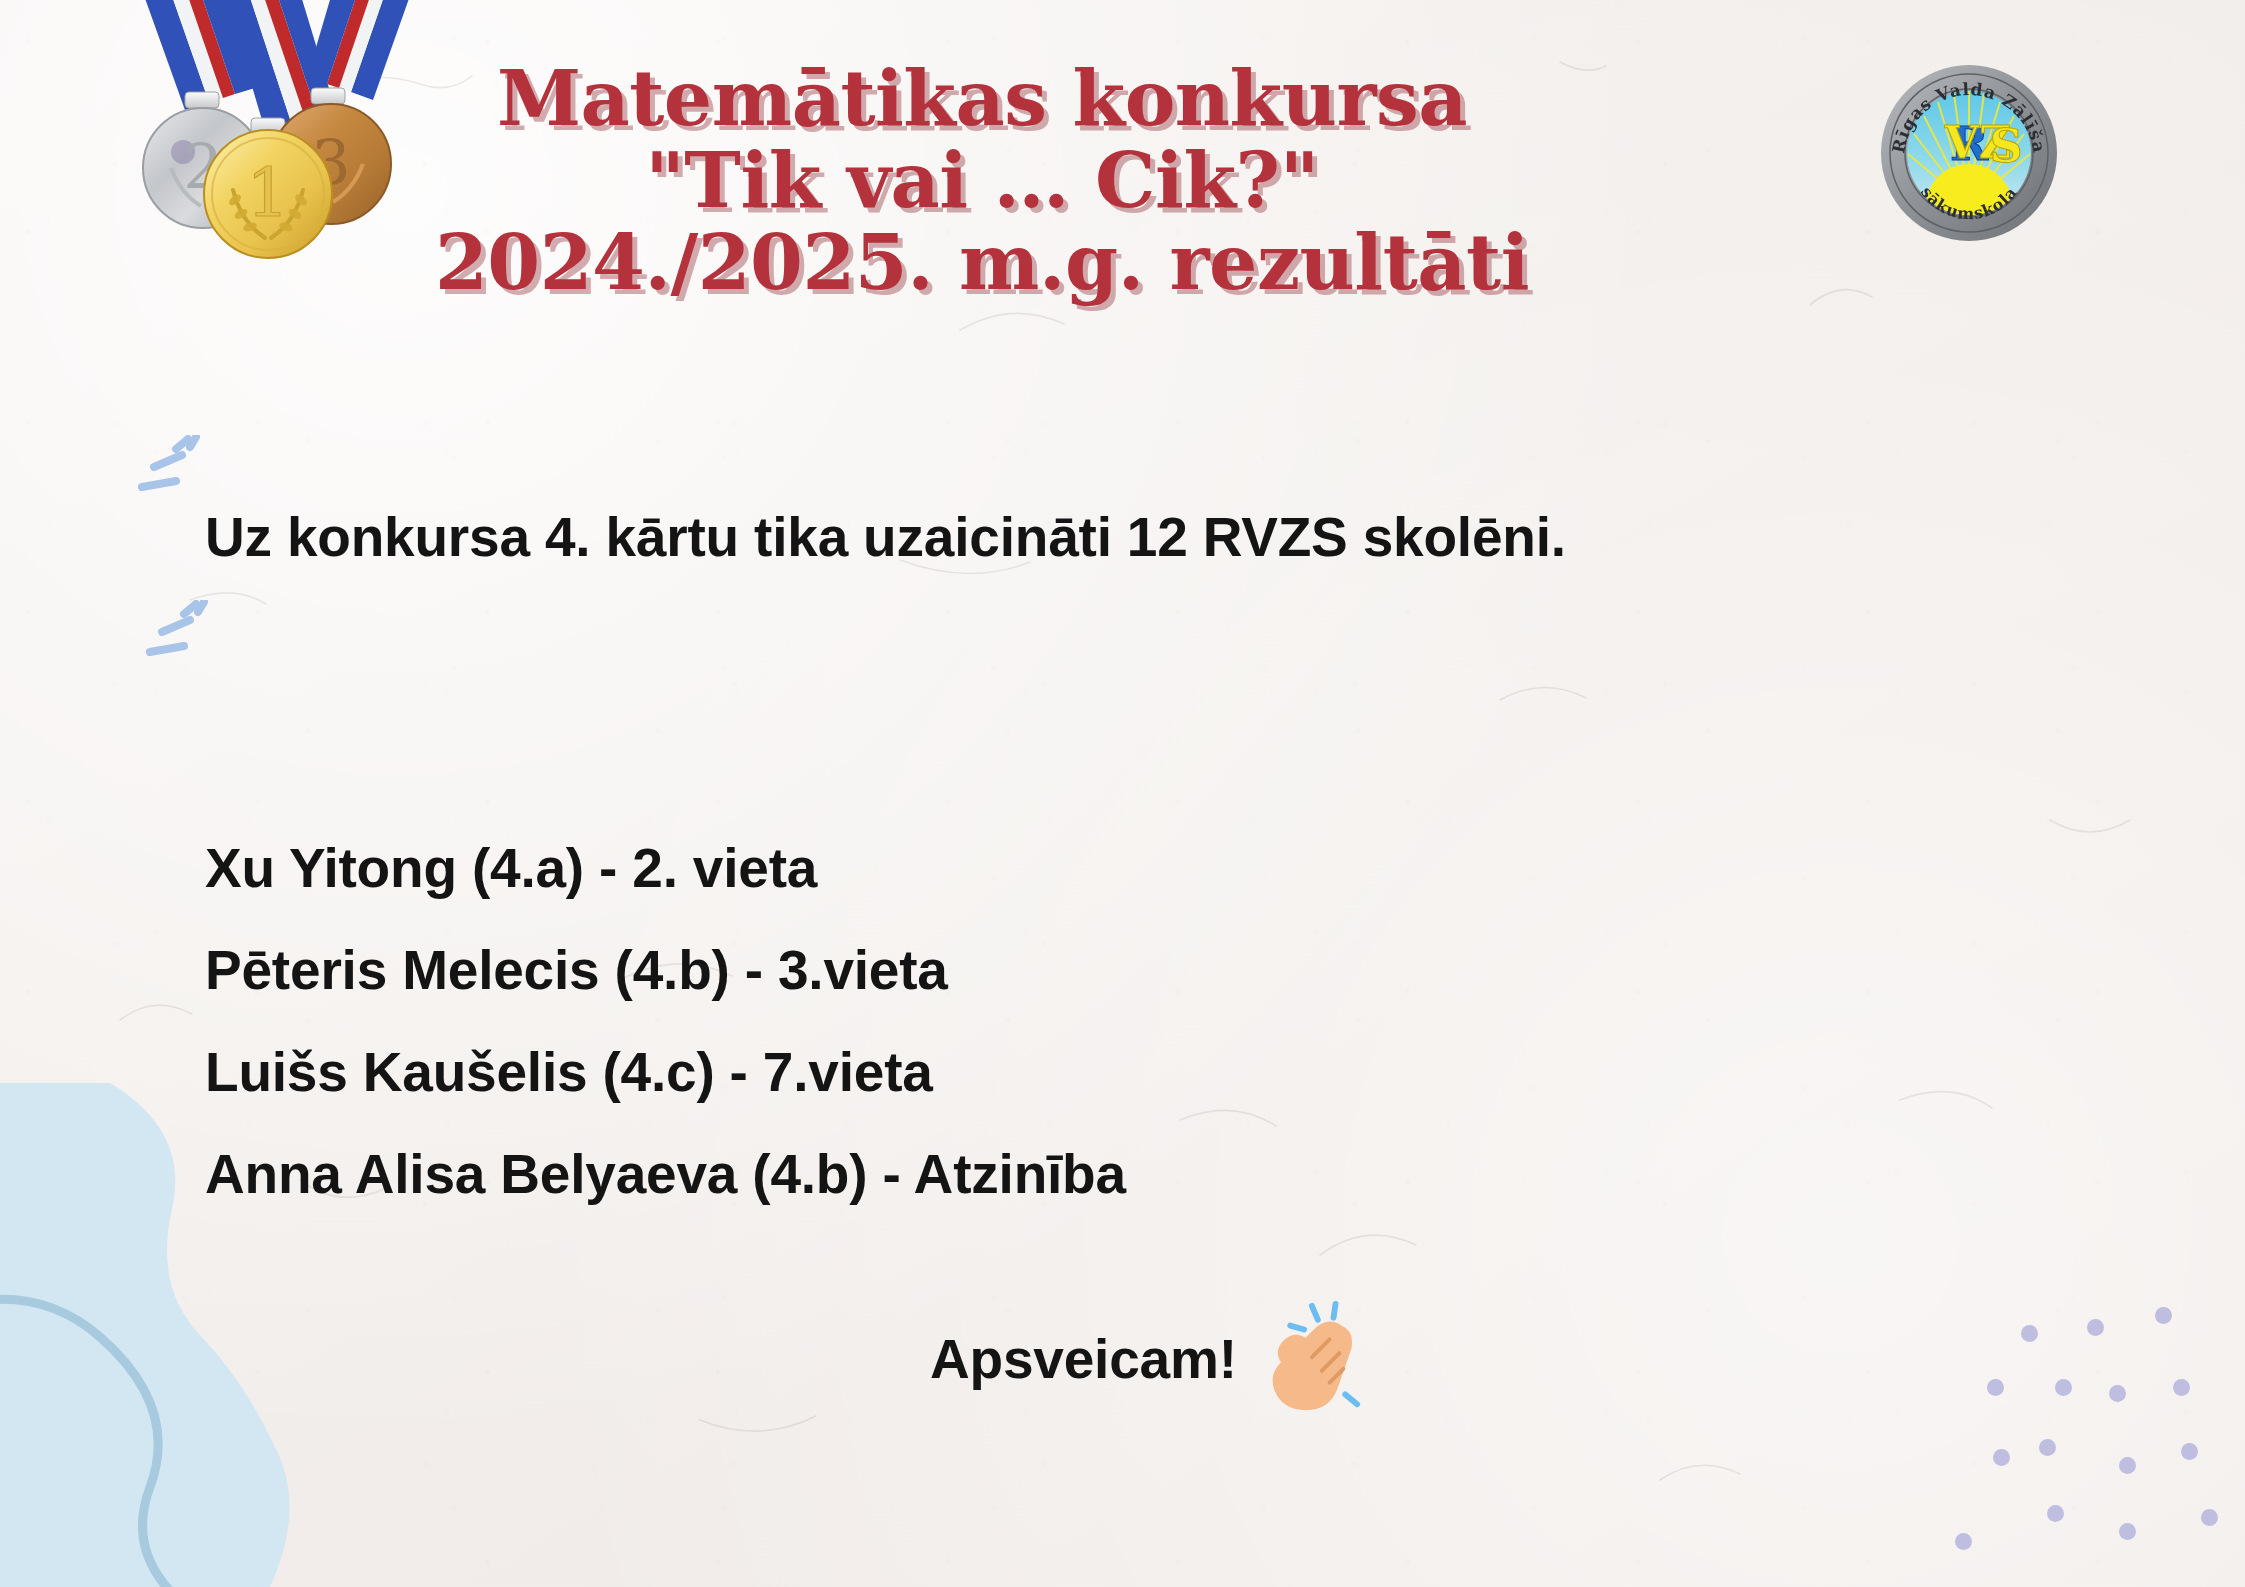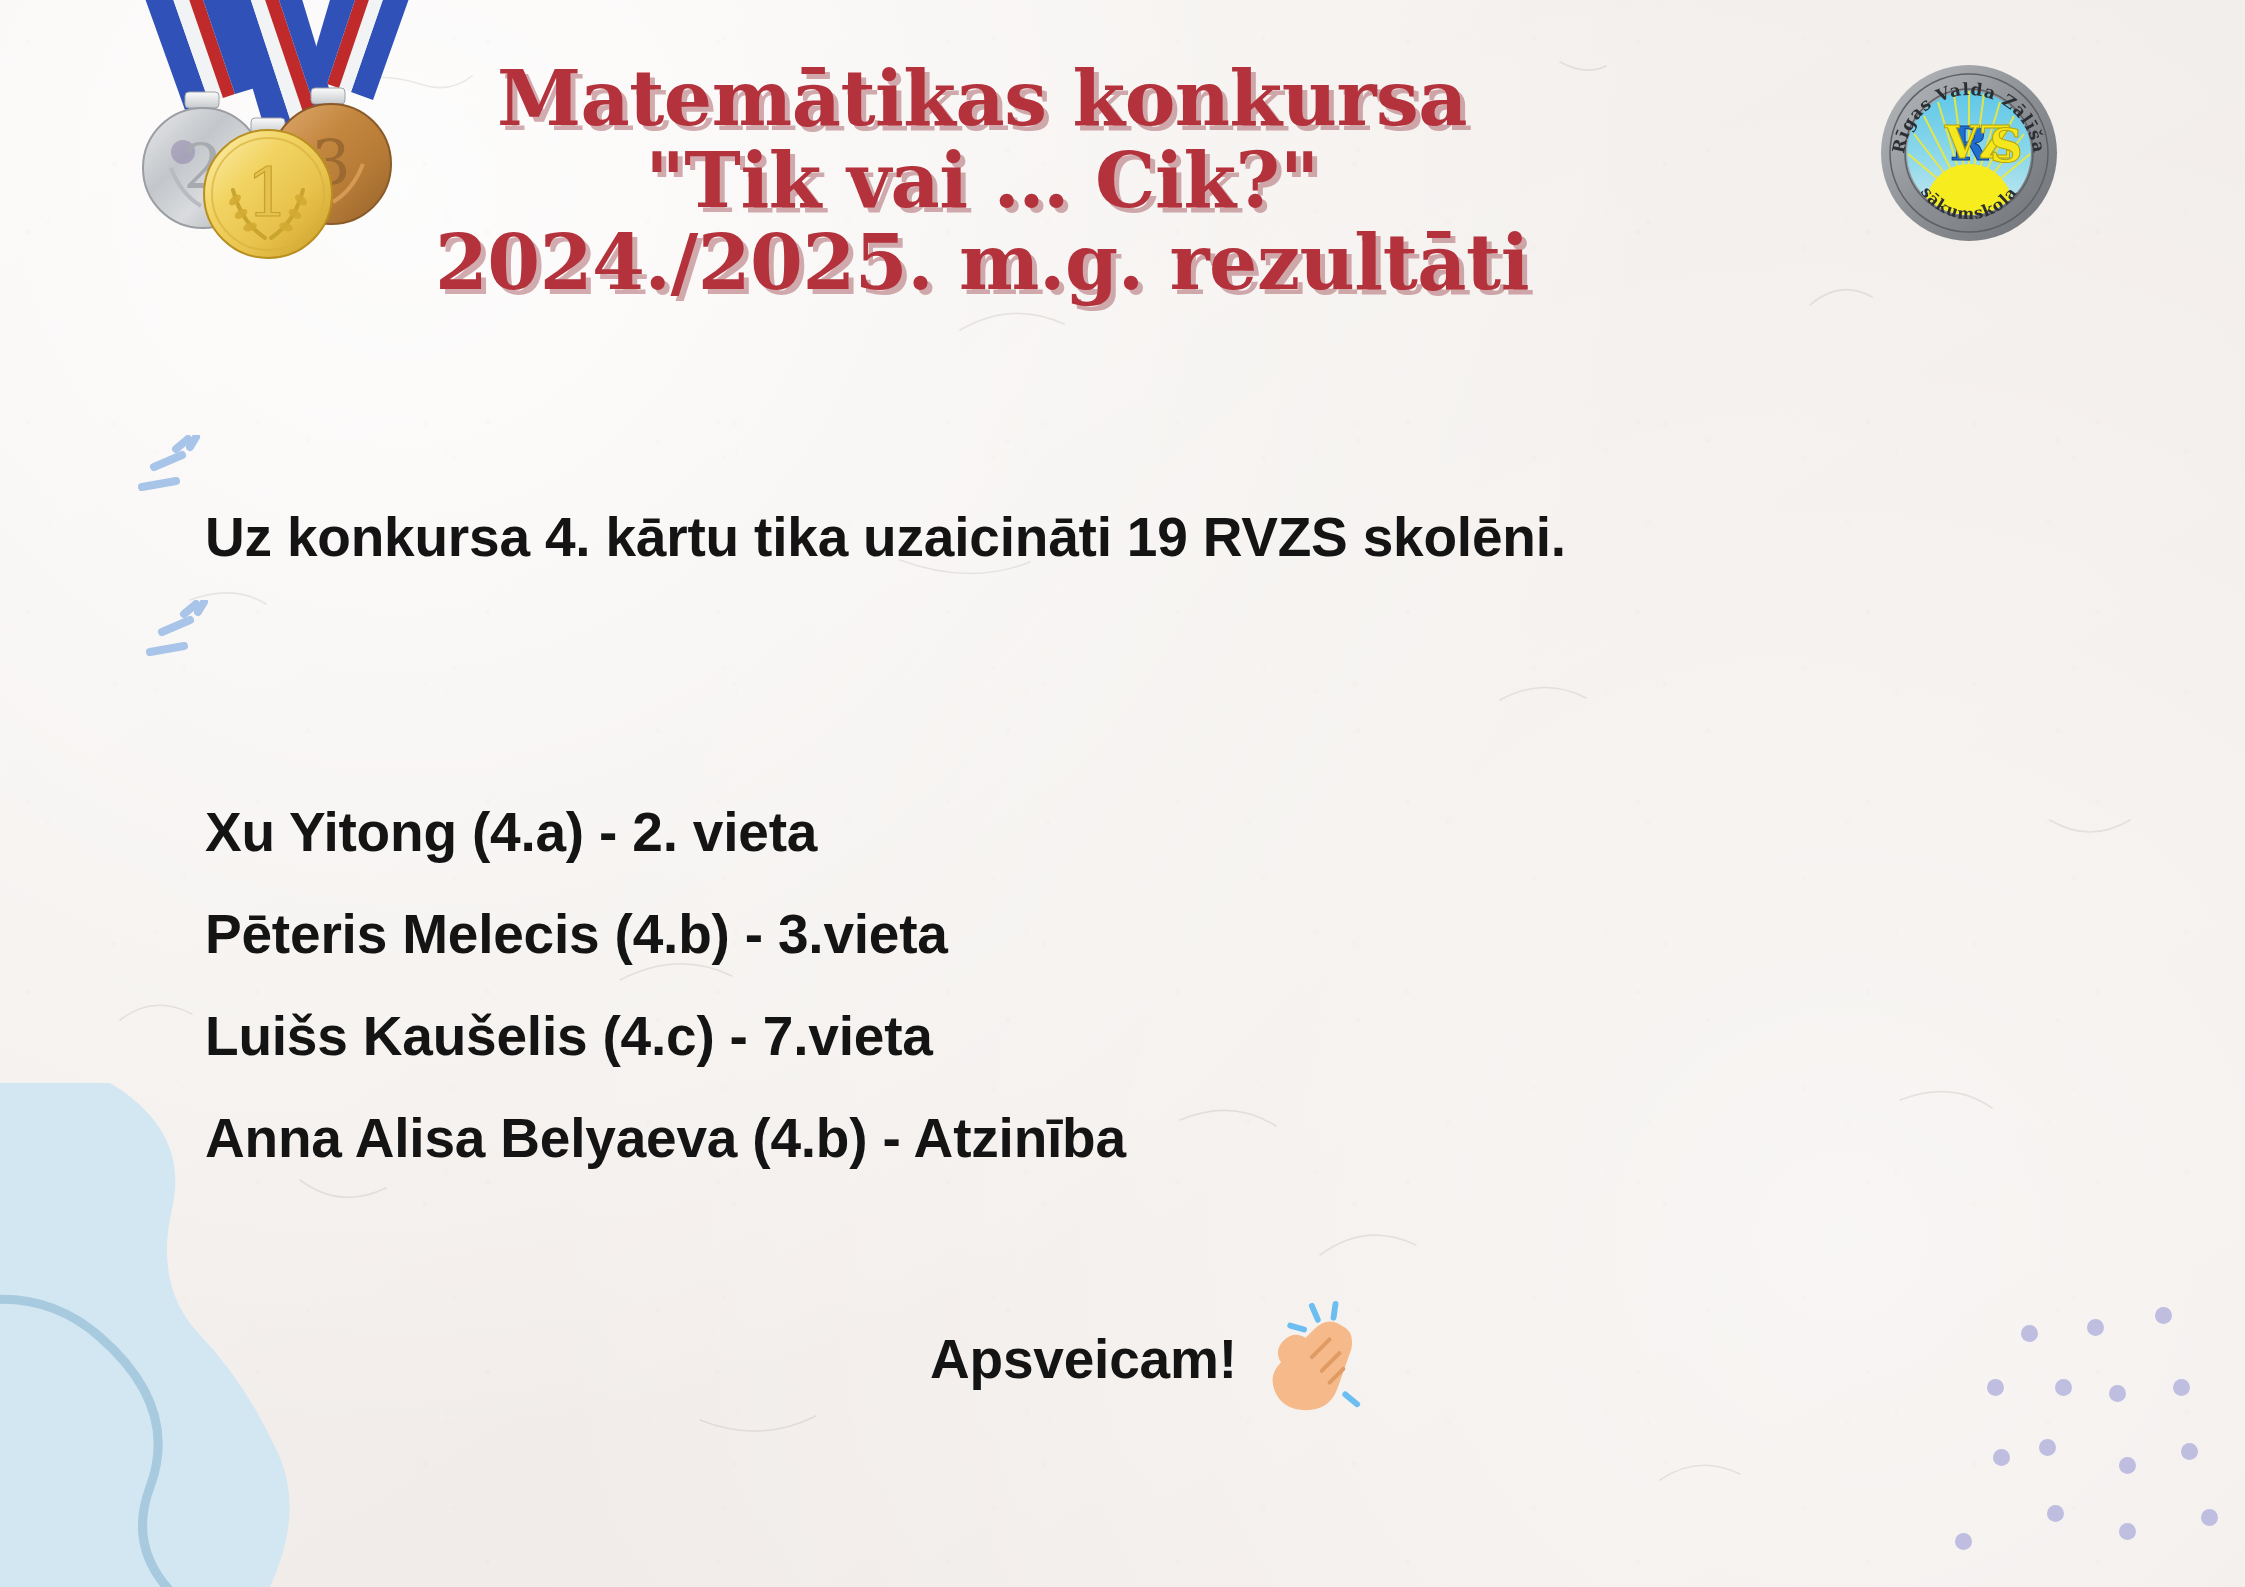--- a/index.html
+++ b/index.html
@@ -140,20 +140,21 @@
     top: 800px;
     width: 1500px;
   }
   .result-line {
     font-size: 55px;
     font-weight: bold;
     color: #141414;
     letter-spacing: -0.2px;
     margin-bottom: 38px;
     white-space: nowrap;
+    margin-top: 36px;
   }
 
   .congrats-row {
     position: absolute;
     left: 930px;
     top: 1300px;
     display: flex;
     align-items: center;
     gap: 10px;
     justify-content: center;
@@ -368,21 +369,21 @@
 
   <svg class="sparkle sparkle-sub" viewBox="0 0 80 80">
     <g stroke="#a8c4e8" stroke-width="8" stroke-linecap="round">
       <line x1="10" y1="52" x2="44" y2="46"></line>
       <line x1="22" y1="32" x2="50" y2="20"></line>
       <line x1="44" y1="14" x2="56" y2="4"></line>
       <line x1="58" y1="12" x2="64" y2="2"></line>
     </g>
   </svg>
 
-  <div class="intro">Uz konkursa 4. kārtu tika uzaicināti 19 RVZS skolēni.</div>
+  <div class="intro">Uz konkursa 4. kārtu tika uzaicināti 12 RVZS skolēni.</div>
 
 
   <div class="results">
     <div class="result-line">Xu Yitong (4.a) - 2. vieta</div>
     <div class="result-line">Pēteris Melecis (4.b) - 3.vieta</div>
     <div class="result-line">Luišs Kaušelis (4.c) - 7.vieta</div>
     <div class="result-line">Anna Alisa Belyaeva (4.b) - Atzinība</div>
   </div>
 
   <div class="congrats-row">

